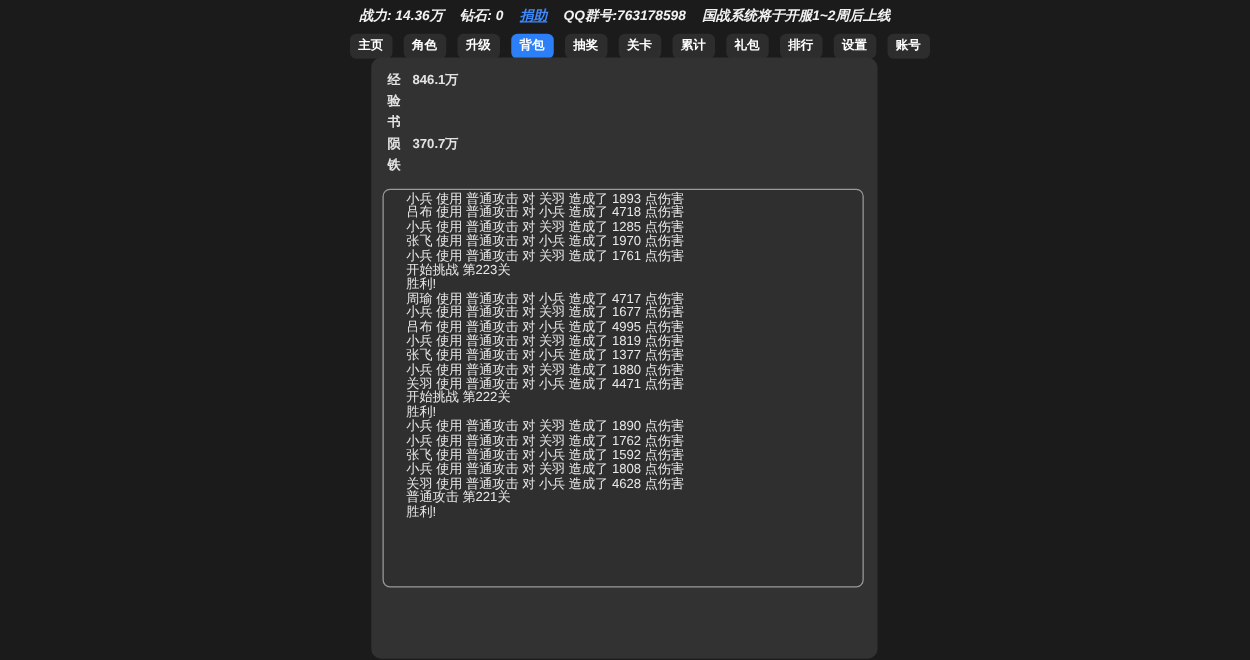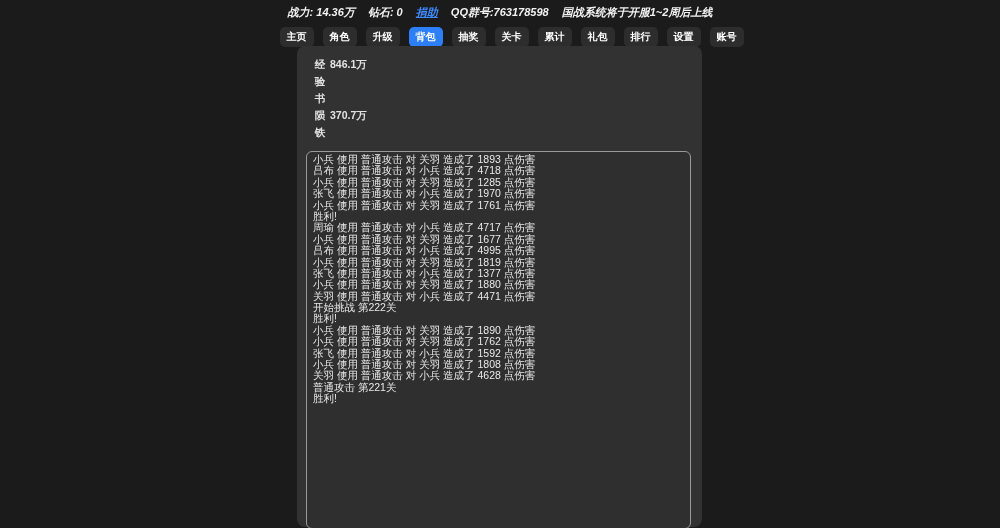--- a/index.html
+++ b/index.html
@@ -36,27 +36,27 @@
   
   .panel{
     position:absolute;left:297px;top:46px;width:405px;height:481px;
     background:var(--panel-bg);border-radius:8px;
     padding:8px 9px;
   }
   .inventory{padding-left:4px;padding-top:2px;}
   .inv-row{
     display:flex;font-size:10.5px;font-weight:bold;color:#e3e3e3;line-height:17px;
   }
-  .inv-name{width:20px;text-align:center;}
+  .inv-name{width:20px;}
   
   .logbox{
-    margin-top:10px;width:385px;height:378px;
+    margin-top:10px;width:385px;height:319px;
     background:var(--log-bg);
     border:1px solid var(--log-border);border-radius:6px;
-    padding:2px 6px;overflow:hidden;
+    padding:2px 18px;overflow:hidden;
     color:var(--text-log);font-size:10.5px;line-height:11.4px;
     white-space:nowrap;cursor:text;
   }
   .log-line{height:11.4px;}
 </style>
 </head>
 <body>
 
 <div class="topbar">
   <span class="seg">战力: 14.36万</span>
@@ -91,20 +91,21 @@
       <span class="inv-amount">370.7万</span>
     </div>
   </div>
 
   <div class="logbox">
     <div class="log-line">小兵 使用 普通攻击 对 关羽 造成了 1893 点伤害</div>
     <div class="log-line">吕布 使用 普通攻击 对 小兵 造成了 4718 点伤害</div>
     <div class="log-line">小兵 使用 普通攻击 对 关羽 造成了 1285 点伤害</div>
     <div class="log-line">张飞 使用 普通攻击 对 小兵 造成了 1970 点伤害</div>
     <div class="log-line">小兵 使用 普通攻击 对 关羽 造成了 1761 点伤害</div>
+    <div class="log-line">开始挑战 第223关</div>
     <div class="log-line">胜利!</div>
     <div class="log-line">周瑜 使用 普通攻击 对 小兵 造成了 4717 点伤害</div>
     <div class="log-line">小兵 使用 普通攻击 对 关羽 造成了 1677 点伤害</div>
     <div class="log-line">吕布 使用 普通攻击 对 小兵 造成了 4995 点伤害</div>
     <div class="log-line">小兵 使用 普通攻击 对 关羽 造成了 1819 点伤害</div>
     <div class="log-line">张飞 使用 普通攻击 对 小兵 造成了 1377 点伤害</div>
     <div class="log-line">小兵 使用 普通攻击 对 关羽 造成了 1880 点伤害</div>
     <div class="log-line">关羽 使用 普通攻击 对 小兵 造成了 4471 点伤害</div>
     <div class="log-line">开始挑战 第222关</div>
     <div class="log-line">胜利!</div>

